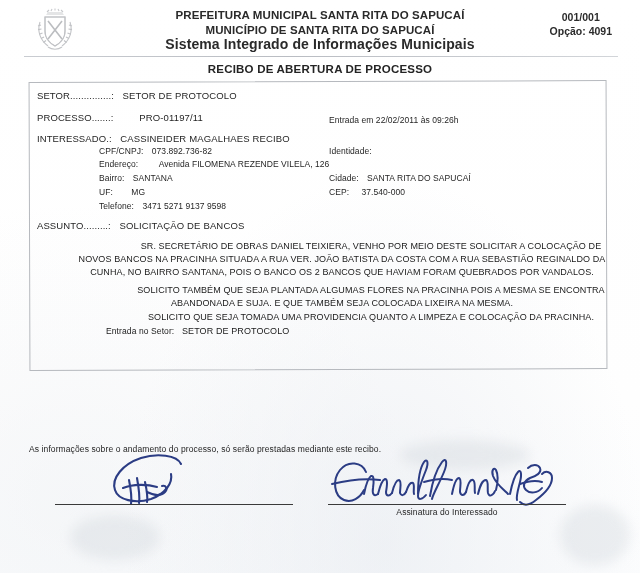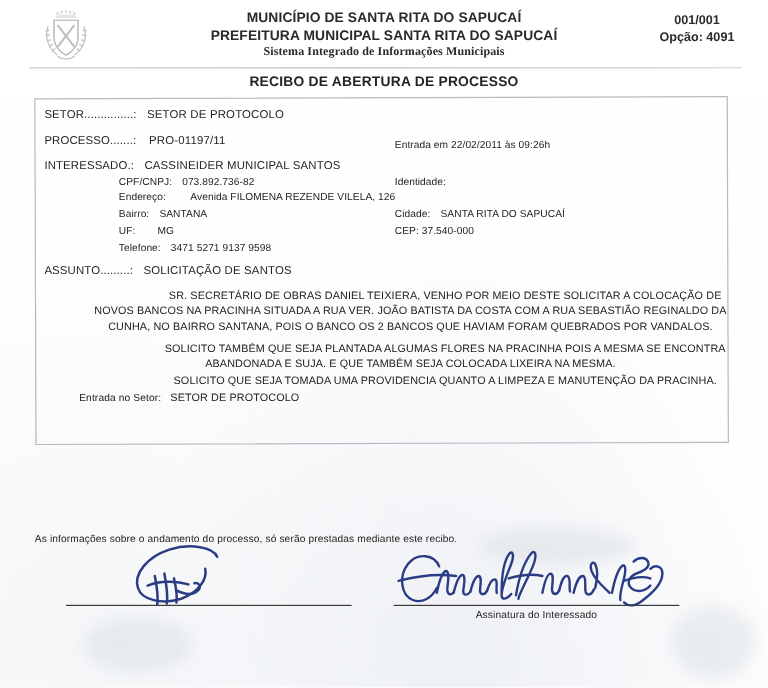--- a/index.html
+++ b/index.html
@@ -49,22 +49,21 @@
     text-align: center;
   }
   .header-center div {
     font-weight: bold;
     font-size: 11.5px;
     line-height: 14.5px;
     letter-spacing: 0.1px;
     color: #2a2a2a;
   }
   .header-center div.line3 {
-    font-size: 10px;
-    font-family: Liberation Serif, serif;
+    font-size: 14px;
   }
   .header-right {
     position: absolute;
     right: 28px;
     top: 10px;
     text-align: center;
     font-size: 10.5px;
     line-height: 14px;
     font-weight: bold;
     color: #2b2b2b;
@@ -211,22 +210,22 @@
         <path d="M8 16 c-3 9 0 18 8 24" stroke="#70747c"></path>
         <path d="M38 16 c3 9 0 18 -8 24" stroke="#70747c"></path>
         <path d="M9 19 l-3 1 M9.5 23 l-3.5 0.6 M10.5 27 l-3.3 1.2 M12 31 l-3 1.6 M14 34.5 l-2.6 2"></path>
         <path d="M37 19 l3 1 M36.5 23 l3.5 0.6 M35.5 27 l3.3 1.2 M34 31 l3 1.6 M32 34.5 l2.6 2"></path>
         <path d="M16 41 c4 3 10 3 14 0" stroke="#70747c"></path>
       </g>
     </svg>
   </div>
 
   <div class="header-center">
+    <div>PREFEITURA MUNICIPAL SANTA RITA DO SAPUCAÍ</div>
     <div>MUNICÍPIO DE SANTA RITA DO SAPUCAÍ</div>
-    <div>PREFEITURA MUNICIPAL SANTA RITA DO SAPUCAÍ</div>
     <div class="line3">Sistema Integrado de Informações Municipais</div>
   </div>
 
   <div class="header-right">
     <div>001/001</div>
     <div>Opção: 4091</div>
   </div>
 
   <div class="header-rule"></div>
 </div>
@@ -235,28 +234,28 @@
 
 <div class="box"></div>
 
 <div class="field-row" style="left:37px; top:90px;">
   <span class="lbl">SETOR...............:</span>
   <span class="val" style="margin-left:6px;">SETOR DE PROTOCOLO</span>
 </div>
 
 <div class="field-row" style="left:37px; top:112px;">
   <span class="lbl">PROCESSO.......:</span>
-  <span class="val" style="margin-left:8px;">PRO-01197/11</span>
+  <span class="val" style="margin-left:23px;">PRO-01197/11</span>
 </div>
 
 <div class="field-row sub-label" style="left:329px; top:114px;">Entrada em 22/02/2011 às 09:26h</div>
 
 <div class="field-row" style="left:37px; top:133px;">
   <span class="lbl">INTERESSADO.:</span>
-  <span class="val" style="margin-left:6px;">CASSINEIDER MUNICIPAL SANTOS</span>
+  <span class="val" style="margin-left:6px;">CASSINEIDER MAGALHAES RECIBO</span>
 </div>
 
 <div class="field-row sub-label" style="left:99px; top:145px;">
   <span>CPF/CNPJ:</span>
   <span style="margin-left:6px;">073.892.736-82</span>
 </div>
 
 <div class="field-row sub-label" style="left:329px; top:145px;">
   <span>Identidade:</span>
   <span style="margin-left:6px;"></span>
@@ -277,38 +276,38 @@
   <span style="margin-left:6px;">SANTA RITA DO SAPUCAÍ</span>
 </div>
 
 <div class="field-row sub-label" style="left:99px; top:186px;">
   <span>UF:</span>
   <span style="margin-left:16px;">MG</span>
 </div>
 
 <div class="field-row sub-label" style="left:329px; top:186px;">
   <span>CEP:</span>
-  <span style="margin-left:0;">37.540-000</span>
+  <span style="margin-left:10px;">37.540-000</span>
 </div>
 
 <div class="field-row sub-label" style="left:99px; top:200px;">
   <span>Telefone:</span>
   <span style="margin-left:6px;">3471 5271 9137 9598</span>
 </div>
 
 <div class="field-row" style="left:37px; top:220px;">
   <span class="lbl">ASSUNTO.........:</span>
-  <span class="val" style="margin-left:6px;">SOLICITAÇÃO DE SANTOS</span>
+  <span class="val" style="margin-left:6px;">SOLICITAÇÃO DE BANCOS</span>
 </div>
 
 <div class="body-text indent" style="top:240px;">SR. SECRETÁRIO DE OBRAS DANIEL TEIXIERA, VENHO POR MEIO DESTE SOLICITAR A COLOCAÇÃO DE NOVOS BANCOS NA PRACINHA SITUADA A RUA VER. JOÃO BATISTA DA COSTA COM A RUA SEBASTIÃO REGINALDO DA CUNHA, NO BAIRRO SANTANA, POIS O BANCO OS 2 BANCOS QUE HAVIAM FORAM QUEBRADOS POR VANDALOS.</div>
 <div class="body-text indent" style="top:284px;">SOLICITO TAMBÉM QUE SEJA PLANTADA ALGUMAS FLORES NA PRACINHA POIS A MESMA SE ENCONTRA ABANDONADA E SUJA. E QUE TAMBÉM SEJA COLOCADA LIXEIRA NA MESMA.</div>
-<div class="body-text indent" style="top:311px;">SOLICITO QUE SEJA TOMADA UMA PROVIDENCIA QUANTO A LIMPEZA E MANUTENÇÃO DA PRACINHA.</div>
-
-<div class="entrada-setor" style="top:325px;">
+<div class="body-text indent" style="top:311px;">SOLICITO QUE SEJA TOMADA UMA PROVIDENCIA QUANTO A LIMPEZA E COLOCAÇÃO DA PRACINHA.</div>
+
+<div class="entrada-setor" style="top:325px;margin-left:40px;">
   <span class="small">Entrada no Setor:</span>
   <span style="margin-left:5px;">SETOR DE PROTOCOLO</span>
 </div>
 
 <div class="footer-note">As informações sobre o andamento do processo, só serão prestadas mediante este recibo.</div>
 
 <div class="sig-block sig-left">
   <div class="ink ink-left">
     <svg width="150" height="60" viewBox="0 0 150 60">
       <g fill="none" stroke="#2b3c84" stroke-width="2.1" stroke-linecap="round">

